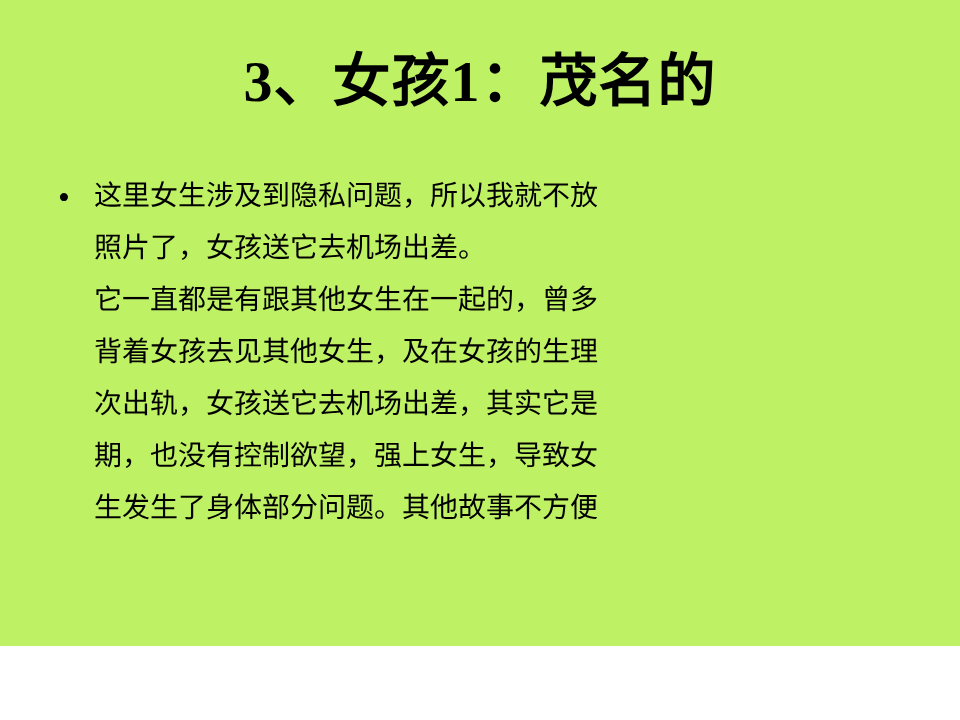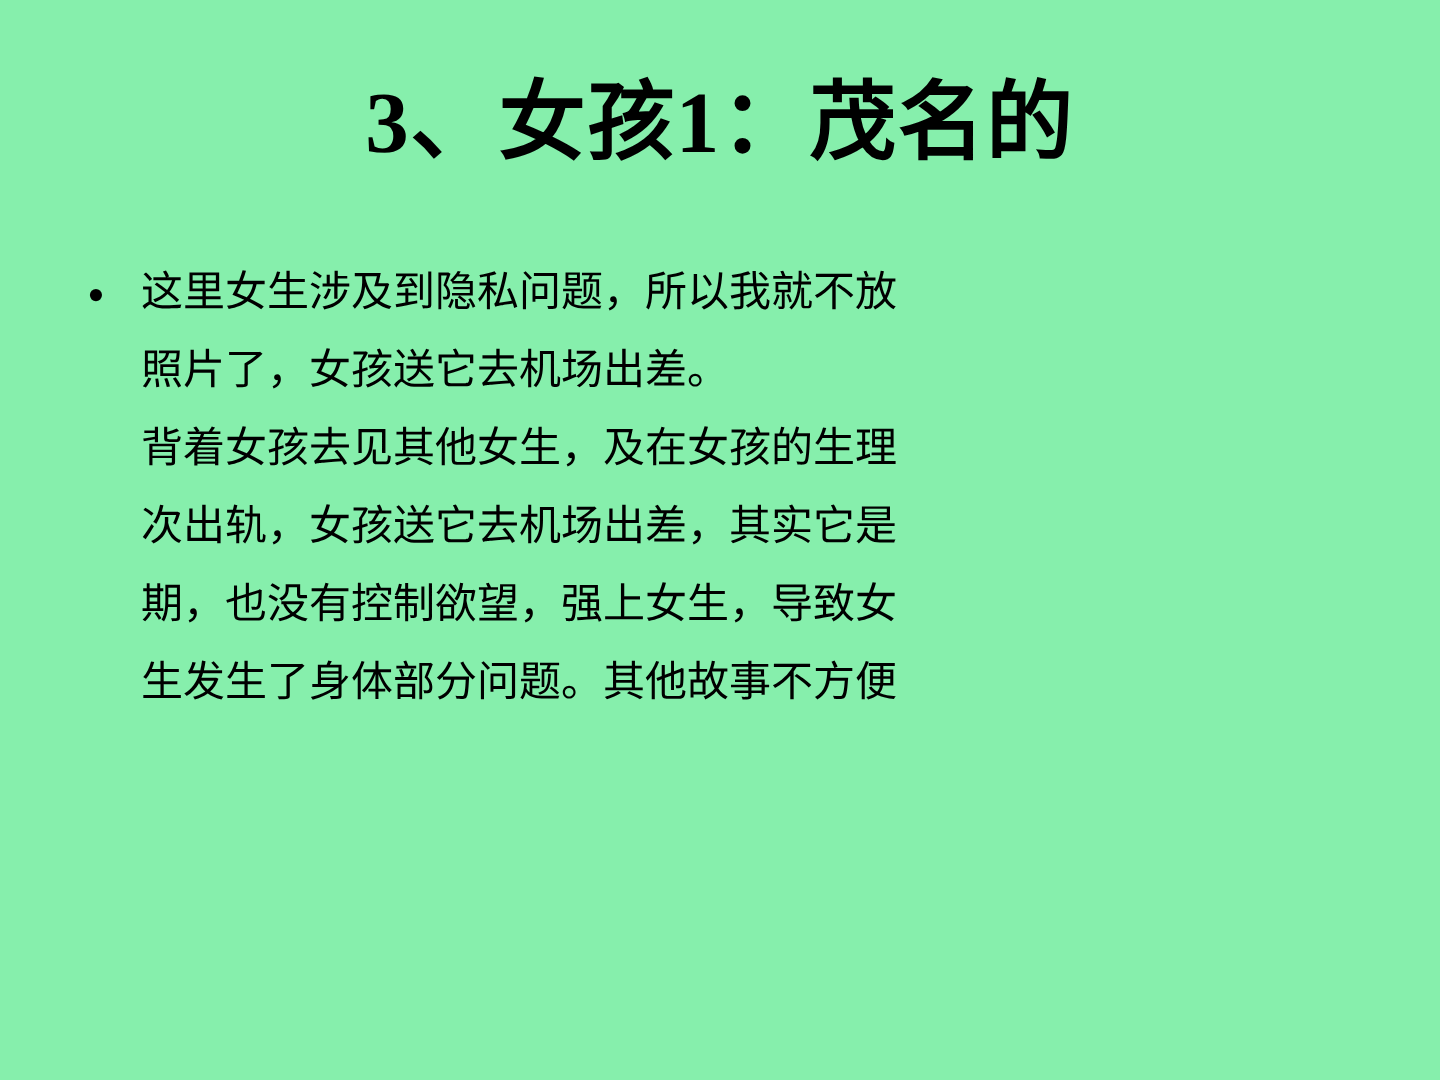--- a/index.html
+++ b/index.html
@@ -3,22 +3,22 @@
 <meta charset="utf-8">
 <style>
   html, body {
     margin: 0;
     padding: 0;
     background: #ffffff;
   }
   .slide {
     position: relative;
     width: 960px;
-    height: 720px;
-    background: #86efac;
+    height: 646px;
+    background: #bef264;
     overflow: hidden;
     font-family: "Liberation Serif", "DejaVu Serif", serif;
     color: #000000;
   }
   .slide-title {
     position: absolute;
     top: 46px;
     left: 0;
     width: 960px;
     text-align: center;
@@ -58,20 +58,21 @@
 
 <div class="slide">
 
   <div class="slide-title">3、女孩1：茂名的</div>
 
   <div class="body-block">
     <div class="bullet-marker">•</div>
     <div class="text-column">
       <div class="text-line">这里女生涉及到隐私问题，所以我就不放</div>
       <div class="text-line">照片了，女孩送它去机场出差。</div>
+      <div class="text-line">它一直都是有跟其他女生在一起的，曾多</div>
       <div class="text-line">背着女孩去见其他女生，及在女孩的生理</div>
       <div class="text-line">次出轨，女孩送它去机场出差，其实它是</div>
       <div class="text-line">期，也没有控制欲望，强上女生，导致女</div>
       <div class="text-line">生发生了身体部分问题。其他故事不方便</div>
     </div>
   </div>
 
 </div>
 
 </body></html>

